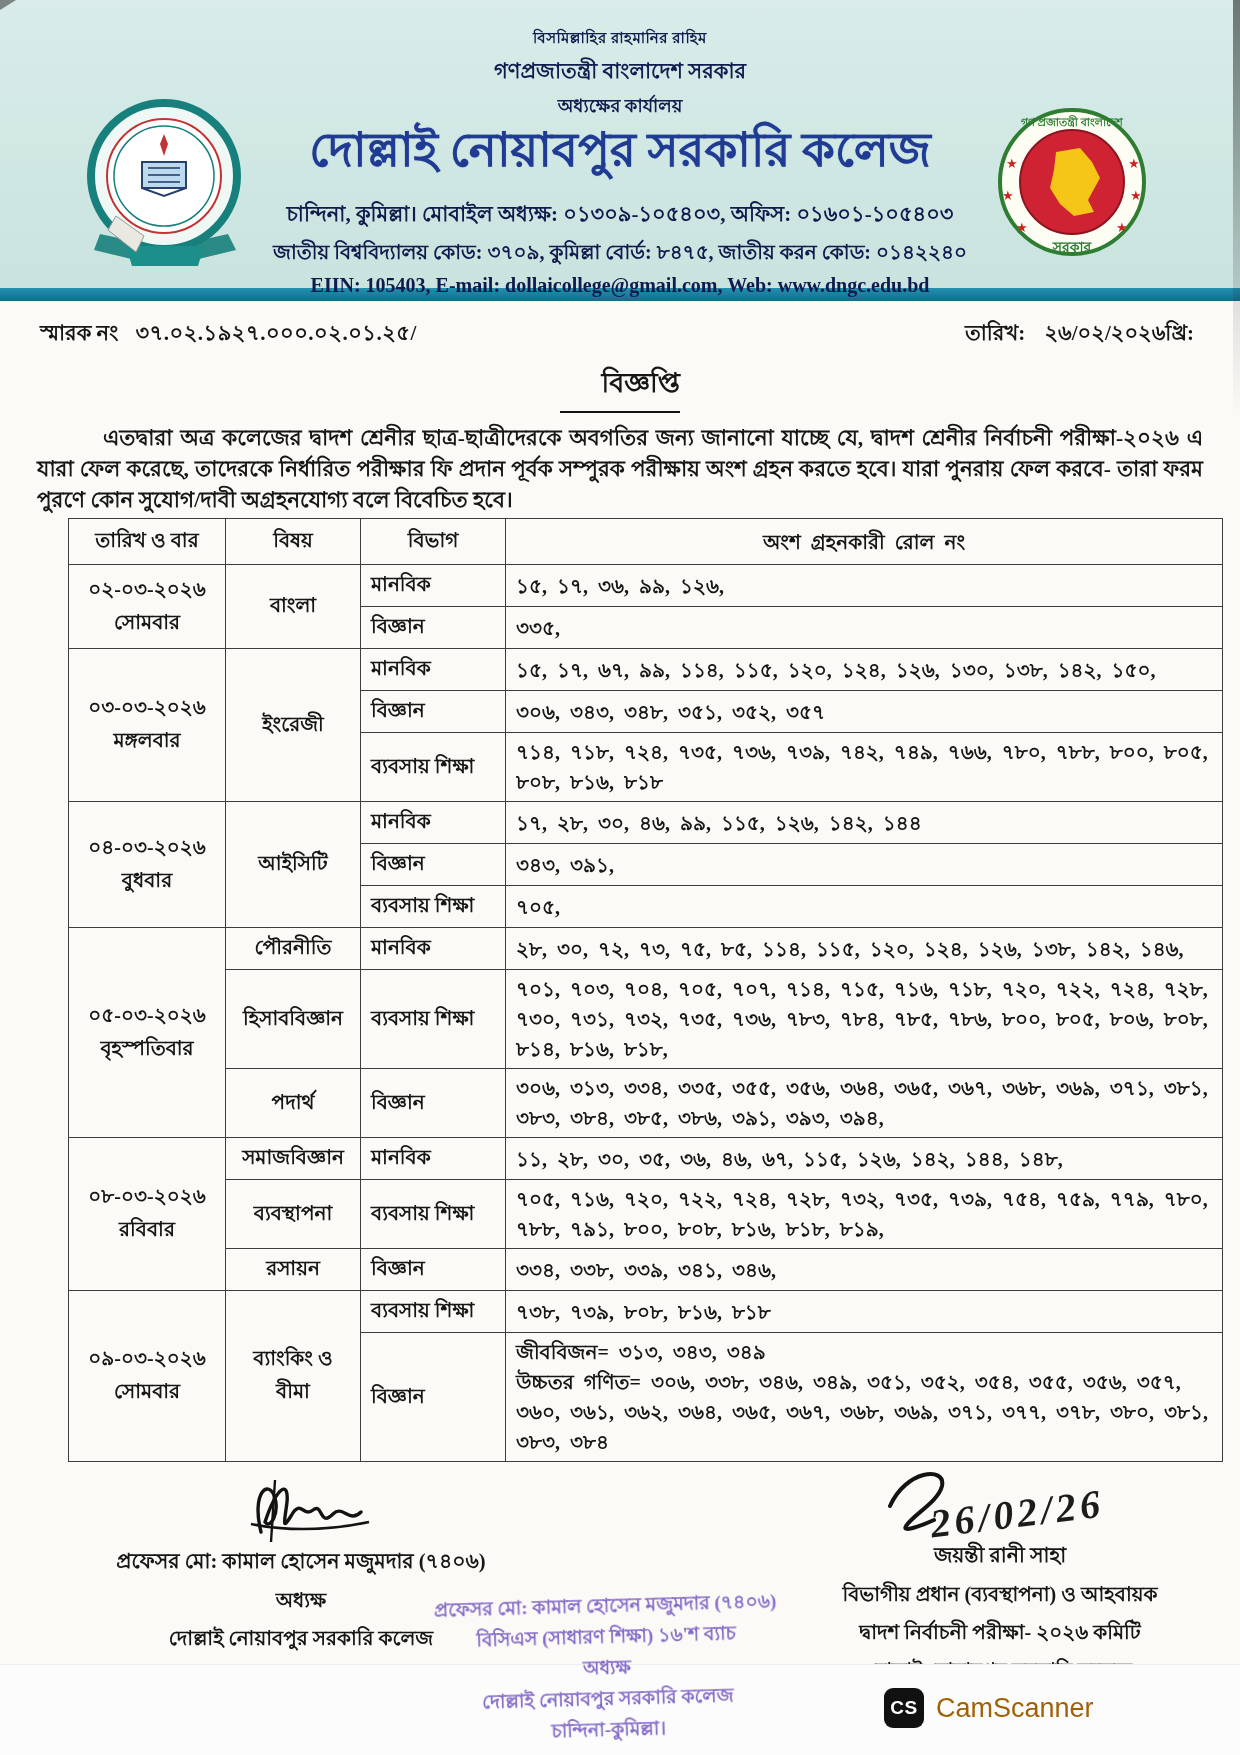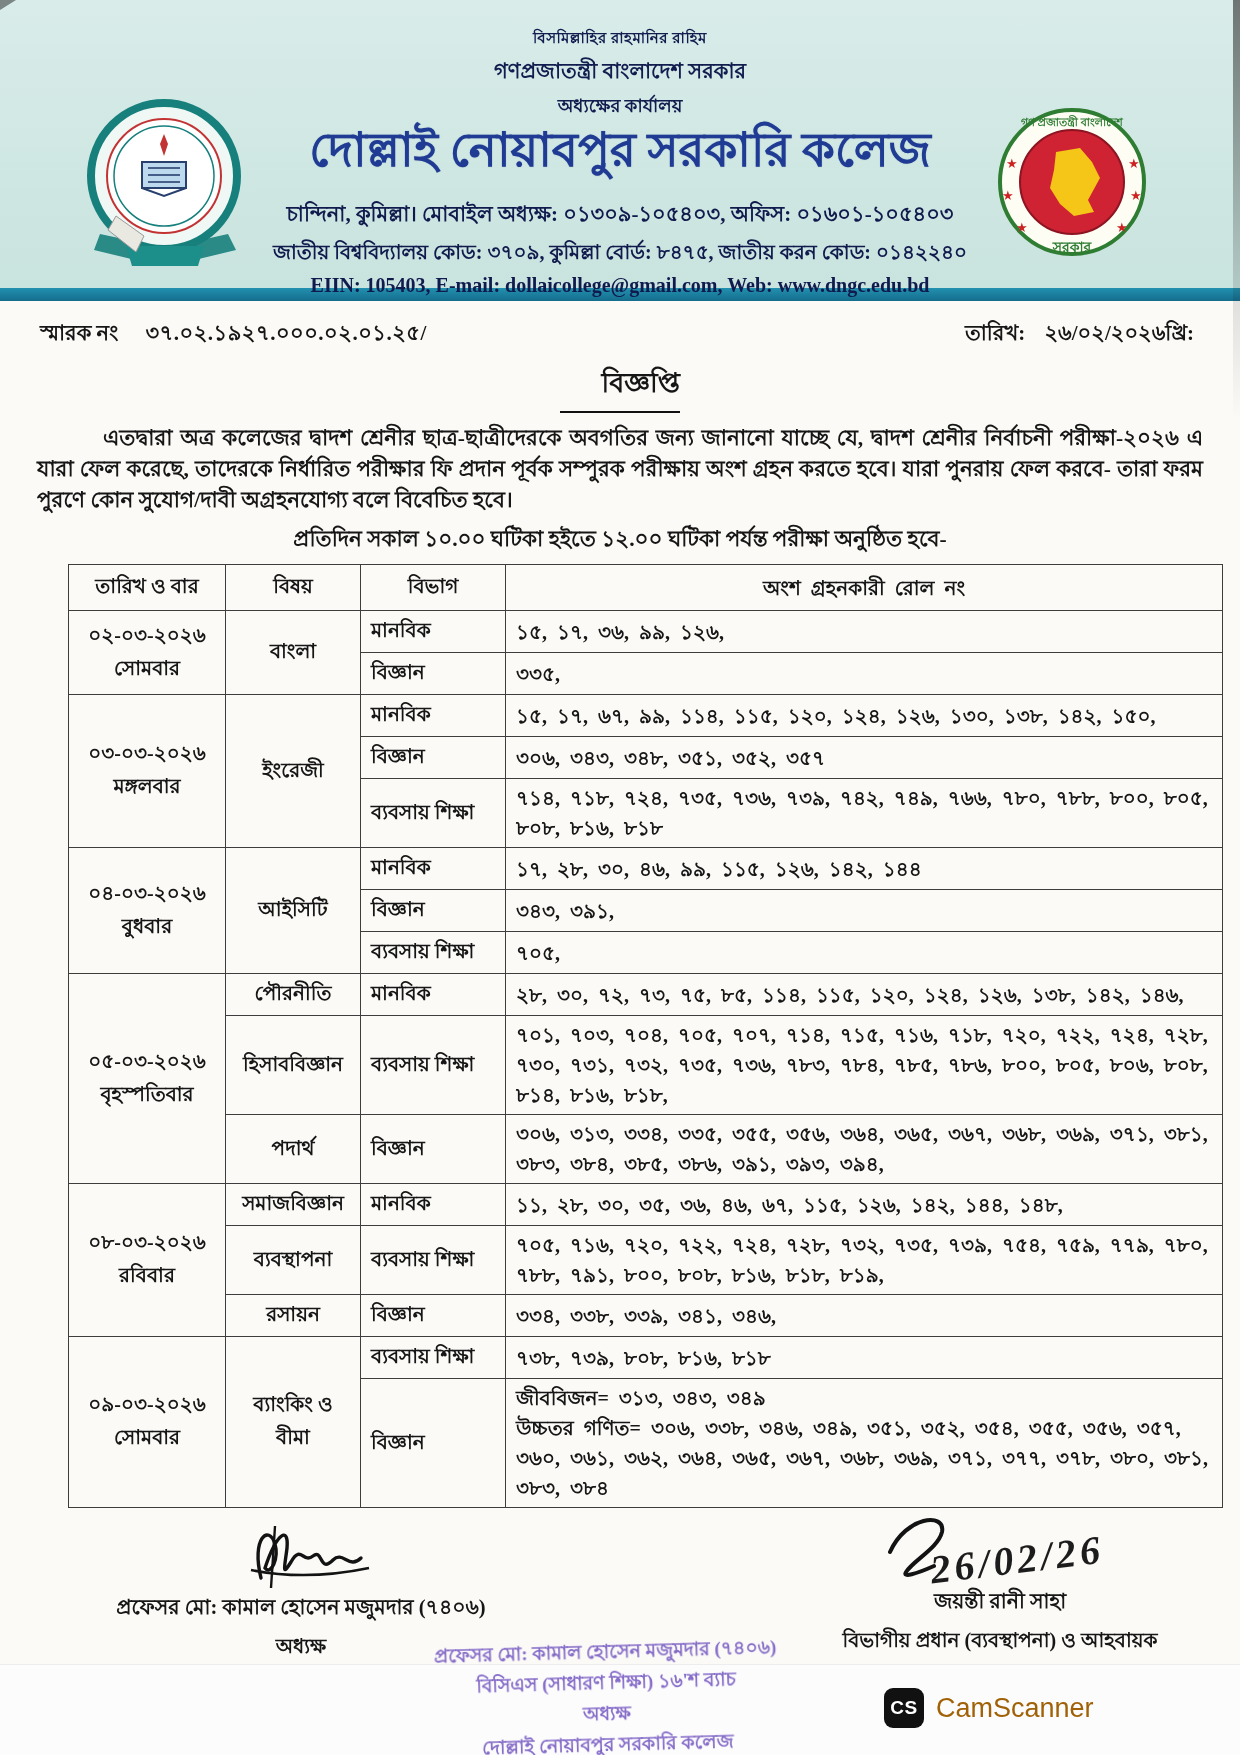--- a/index.html
+++ b/index.html
@@ -22,21 +22,21 @@
   .lh-addr{font-size:21px;font-weight:bold;margin-top:22px;color:#101a4d;}
   .lh-codes{font-size:20px;font-weight:bold;margin-top:4px;color:#101a4d;}
   .lh-contact{font-size:20px;font-weight:bold;margin-top:4px;color:#101a4d;}
   .emblem{position:absolute;}
   .emblem-left{left:86px;top:96px;}
   .emblem-right{left:996px;top:104px;}
   .band{height:13px;background:linear-gradient(180deg,#2391b0,#146c8c);}
   
   .memo-row{display:flex;justify-content:space-between;align-items:baseline;
     padding:16px 46px 0 40px;font-size:21px;font-weight:bold;}
-  .memo-left .memo-num{margin-left:22px;letter-spacing:.5px;}
+  .memo-left .memo-num{margin-left:12px;letter-spacing:.5px;}
   .memo-right .memo-date{margin-left:14px;}
   
   .notice-title{width:120px;margin:10px auto 6px auto;text-align:right;font-size:27px;font-weight:bold;
     border-bottom:2.5px solid #111;padding-bottom:4px;}
   .notice-body{width:1166px;margin:10px auto 0 auto;font-size:21.5px;line-height:31px;
     text-align:justify;text-indent:66px;font-weight:600;}
   .schedule-note{text-align:center;font-size:21.5px;font-weight:bold;margin:6px 0 6px 0;}
   
   table.sched{border-collapse:collapse;margin:2px 0 0 68px;width:1104px;table-layout:fixed;}
   table.sched th,table.sched td{border:1.7px solid #3d3d3d;padding:4px 10px;vertical-align:middle;}
@@ -128,21 +128,20 @@
       <span class="memo-num">৩৭.০২.১৯২৭.০০০.০২.০১.২৫/</span>
     </div>
     <div class="memo-right">
       <span>তারিখ:</span>
       <span class="memo-date">২৬/০২/২০২৬খ্রি:</span>
     </div>
   </div>
 
   <div class="notice-title">বিজ্ঞপ্তি</div>
   <p class="notice-body">এতদ্বারা অত্র কলেজের দ্বাদশ শ্রেনীর ছাত্র-ছাত্রীদেরকে অবগতির জন্য জানানো যাচ্ছে যে, দ্বাদশ শ্রেনীর নির্বাচনী পরীক্ষা-২০২৬ এ যারা ফেল করেছে, তাদেরকে নির্ধারিত পরীক্ষার ফি প্রদান পূর্বক সম্পুরক পরীক্ষায় অংশ গ্রহন করতে হবে। যারা পুনরায় ফেল করবে- তারা ফরম পুরণে কোন সুযোগ/দাবী অগ্রহনযোগ্য বলে বিবেচিত হবে।</p>
-  <div class="schedule-note">প্রতিদিন সকাল ১০.০০ ঘটিকা হইতে ১২.০০ ঘটিকা পর্যন্ত পরীক্ষা অনুষ্ঠিত হবে-</div>
 
   <table class="sched">
     <thead>
       <tr>
         <th class="c-date">তারিখ ও বার</th>
         <th class="c-subj">বিষয়</th>
         <th class="c-div" style="text-align:center">বিভাগ</th>
         <th class="c-rolls" style="text-align:center">অংশ গ্রহনকারী রোল নং</th>
       </tr>
     </thead>

